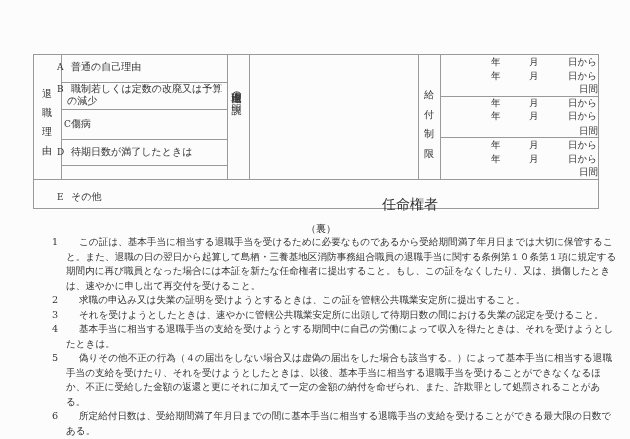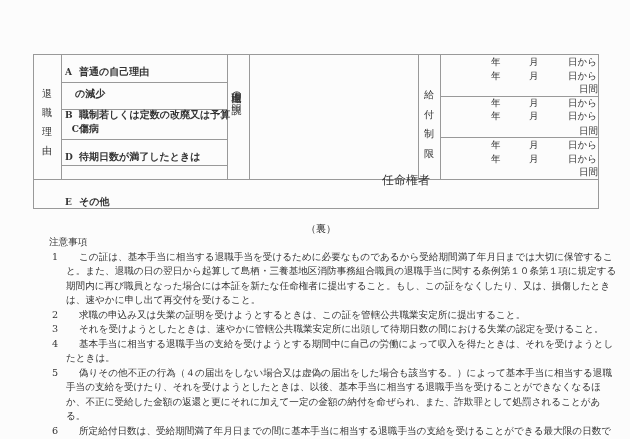--- a/index.html
+++ b/index.html
@@ -5,21 +5,21 @@
   html, body { margin:0; padding:0; }
   body {
     width:630px; height:439px; background:#fcfcfc; position:relative; overflow:hidden;
     font-family: "DejaVu Serif", "Liberation Serif", serif; color:#333; font-size:10px;
   }
   .abs { position:absolute; }
   .box { position:absolute; border:1px solid #999; box-sizing:border-box; }
   .hline { position:absolute; height:0; border-top:1px solid #999; }
   .vline { position:absolute; width:0; border-left:1px solid #999; }
   .vtext { writing-mode: vertical-rl; text-orientation: upright; letter-spacing:0; line-height:1; font-size:10px; }
-  .reason { position:absolute; left:65px; font-size:10px; line-height:21px;font-weight:bold; }
+  .reason { position:absolute; left:57px; font-size:10px; line-height:12px; }
   .reason .code { display:inline-block; width:14px; font-size:9px; }
   .datecell { position:absolute; font-size:9.5px; line-height:13px; }
   .notes { position:absolute; left:47px; top:235px; width:570px; font-size:9.6px; line-height:14.5px; }
   .notes .title { margin:0; }
   .notes .item { position:relative; padding-left:19px; margin:0; }
   .notes .item .num { position:absolute; left:5px; top:0; }
   .notes .item .txt { display:block; text-indent:13px; }
 </style>
 </head>
 <body>
@@ -48,22 +48,22 @@
     <div>退</div>
     <div>職</div>
     <div>理</div>
     <div>由</div>
   </div>
 
   <div class="reason" style="top:61px;">
     <span class="code">A</span><span>普通の自己理由</span>
   </div>
   <div class="reason" style="top:83px;">
+    <div><span class="code">B</span><span>職制若しくは定数の改廃又は予算</span></div>
     <div style="padding-left:10px;">の減少</div>
-    <div><span class="code">B</span><span>職制若しくは定数の改廃又は予算</span></div>
   </div>
   <div class="reason" style="top:118px;text-align:right;">
     <span class="code">C</span><span>傷病</span>
   </div>
   <div class="reason" style="top:146px;">
     <span class="code">D</span><span>待期日数が満了したときは</span>
   </div>
   <div class="reason" style="top:165px;margin-top:26px;">
     <span class="code">E</span><span>その他</span>
   </div>
@@ -102,28 +102,27 @@
   <div>
     <span class="datecell" style="left:491px; top:138px;">年</span>
     <span class="datecell" style="left:529px; top:138px;">月</span>
     <span class="datecell" style="left:568px; top:138px;">日から</span>
     <span class="datecell" style="left:491px; top:152px;">年</span>
     <span class="datecell" style="left:529px; top:152px;">月</span>
     <span class="datecell" style="left:568px; top:152px;">日から</span>
     <span class="datecell" style="left:579px; top:165px;">日間</span>
   </div>
 
-  <span class="abs" style="left:382px; top:172px; font-size:12px;text-align:right;">任命権者</span>
+  <span class="abs" style="left:382px; top:196px; font-size:14px;text-align:right;">任命権者</span>
   <div class="abs" style="left:425px; top:181px; width:170px; height:26px;"></div>
 </div>
 
 <div class="abs" style="left:306px; top:222px; font-size:10px;">（裏）</div>
 
 <div class="notes">
-  <div class="title" style="margin-left:2px;">注意事項</div>
   <div class="item">
     <span class="num">1</span>
     <span class="txt">この証は、基本手当に相当する退職手当を受けるために必要なものであるから受給期間満了年月日までは大切に保管すること。また、退職の日の翌日から起算して島栖・三養基地区消防事務組合職員の退職手当に関する条例第１０条第１項に規定する期間内に再び職員となった場合には本証を新たな任命権者に提出すること。もし、この証をなくしたり、又は、損傷したときは、速やかに申し出て再交付を受けること。</span>
   </div>
   <div class="item">
     <span class="num">2</span>
     <span class="txt">求職の申込み又は失業の証明を受けようとするときは、この証を管轄公共職業安定所に提出すること。</span>
   </div>
   <div class="item">
     <span class="num">3</span>

